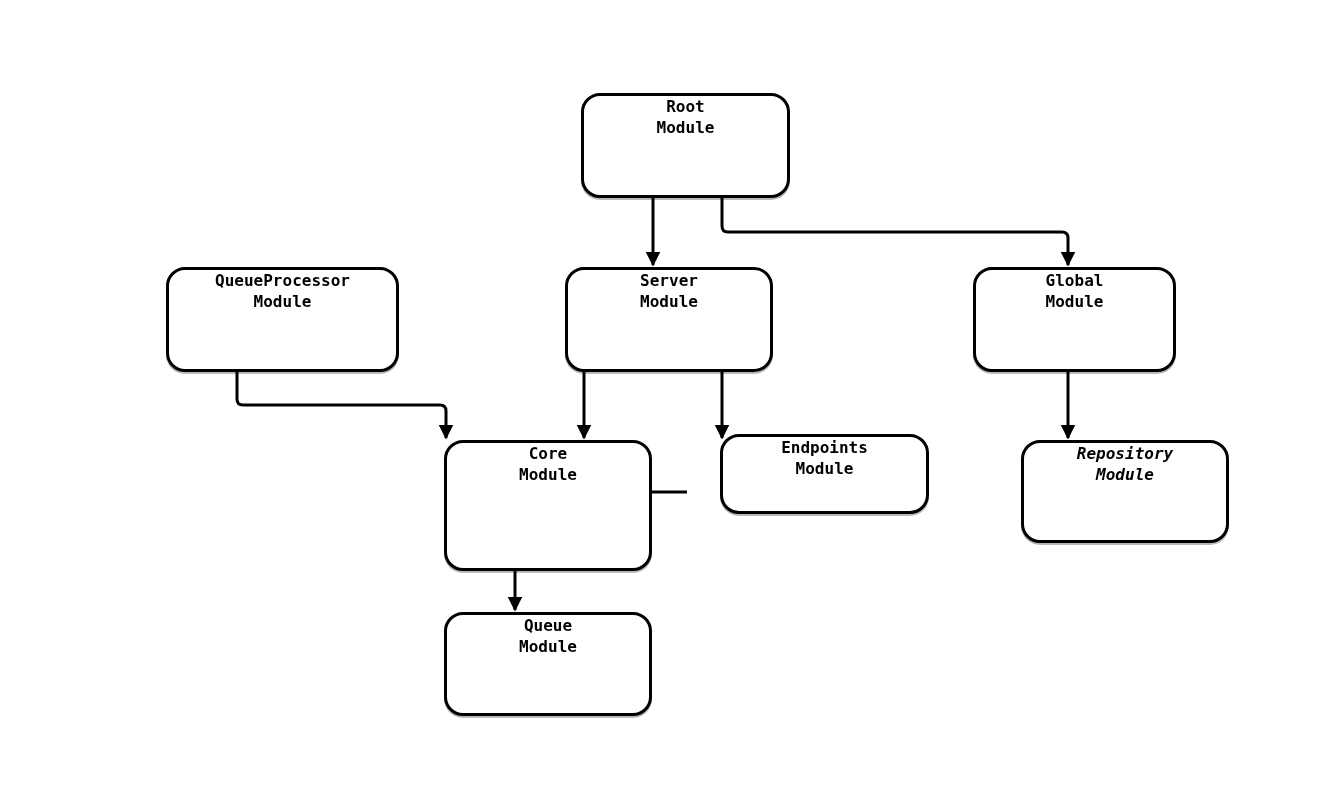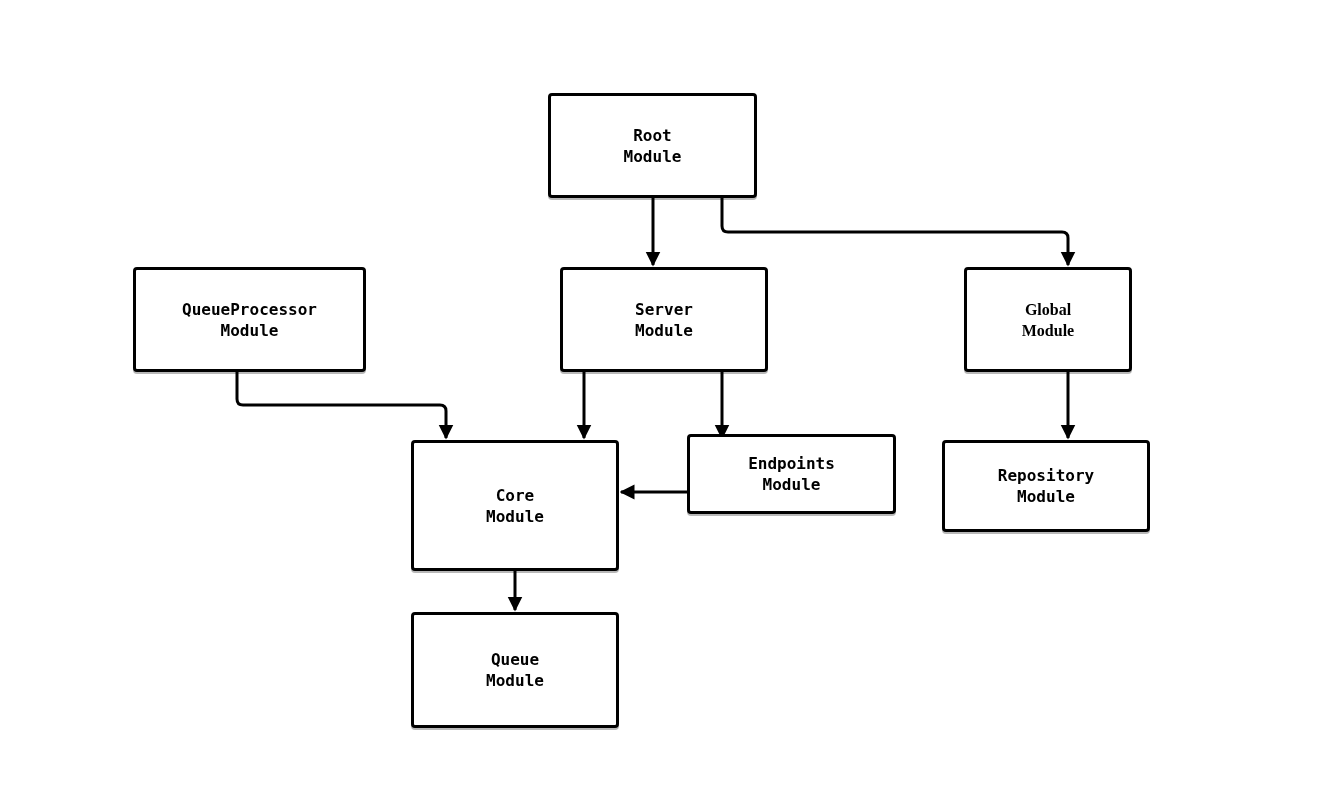--- a/index.html
+++ b/index.html
@@ -20,40 +20,41 @@
     left: 0;
     top: 0;
     width: 1337px;
     height: 809px;
   }
   .node {
     position: absolute;
     box-sizing: border-box;
     background: #ffffff;
     border: 3px solid #000000;
-    border-radius: 4px;
+    border-radius: 19px;
     display: flex;
-    align-items: center;
+    align-items: flex-start;
     justify-content: center;
     text-align: center;
     font-size: 16px;
     font-weight: bold;
     line-height: 21px;
     color: #000000;
     white-space: pre-line;
     box-shadow: 0 2px 0 rgba(0,0,0,0.28);
+    margin-left: 33px;
   }
   .node-root         { left: 548px;  top: 93px;  width: 209px; height: 105px; }
   .node-queueproc    { left: 133px;  top: 267px; width: 233px; height: 105px; }
-  .node-server       { left: 560px;  top: 267px; width: 208px; height: 105px; }
-  .node-global       { left: 964px;  top: 267px; width: 168px; height: 105px; font-family: Liberation Serif, serif; }
+  .node-server       { left: 532px;  top: 267px; width: 208px; height: 105px; }
+  .node-global       { left: 940px;  top: 267px; width: 203px; height: 105px; }
   .node-core         { left: 411px;  top: 440px; width: 208px; height: 131px; }
   .node-endpoints    { left: 687px;  top: 434px; width: 209px; height: 80px; }
-  .node-repository   { left: 942px;  top: 440px; width: 208px; height: 92px; }
-  .node-queue        { left: 411px;  top: 612px; width: 208px; height: 116px; }
+  .node-repository   { left: 988px;  top: 440px; width: 208px; height: 103px; font-style: italic; }
+  .node-queue        { left: 411px;  top: 612px; width: 208px; height: 104px; }
   .edge {
     fill: none;
     stroke-width: 3px;
   }
 </style>
 </head>
 <body>
 
 <div class="canvas">
 

